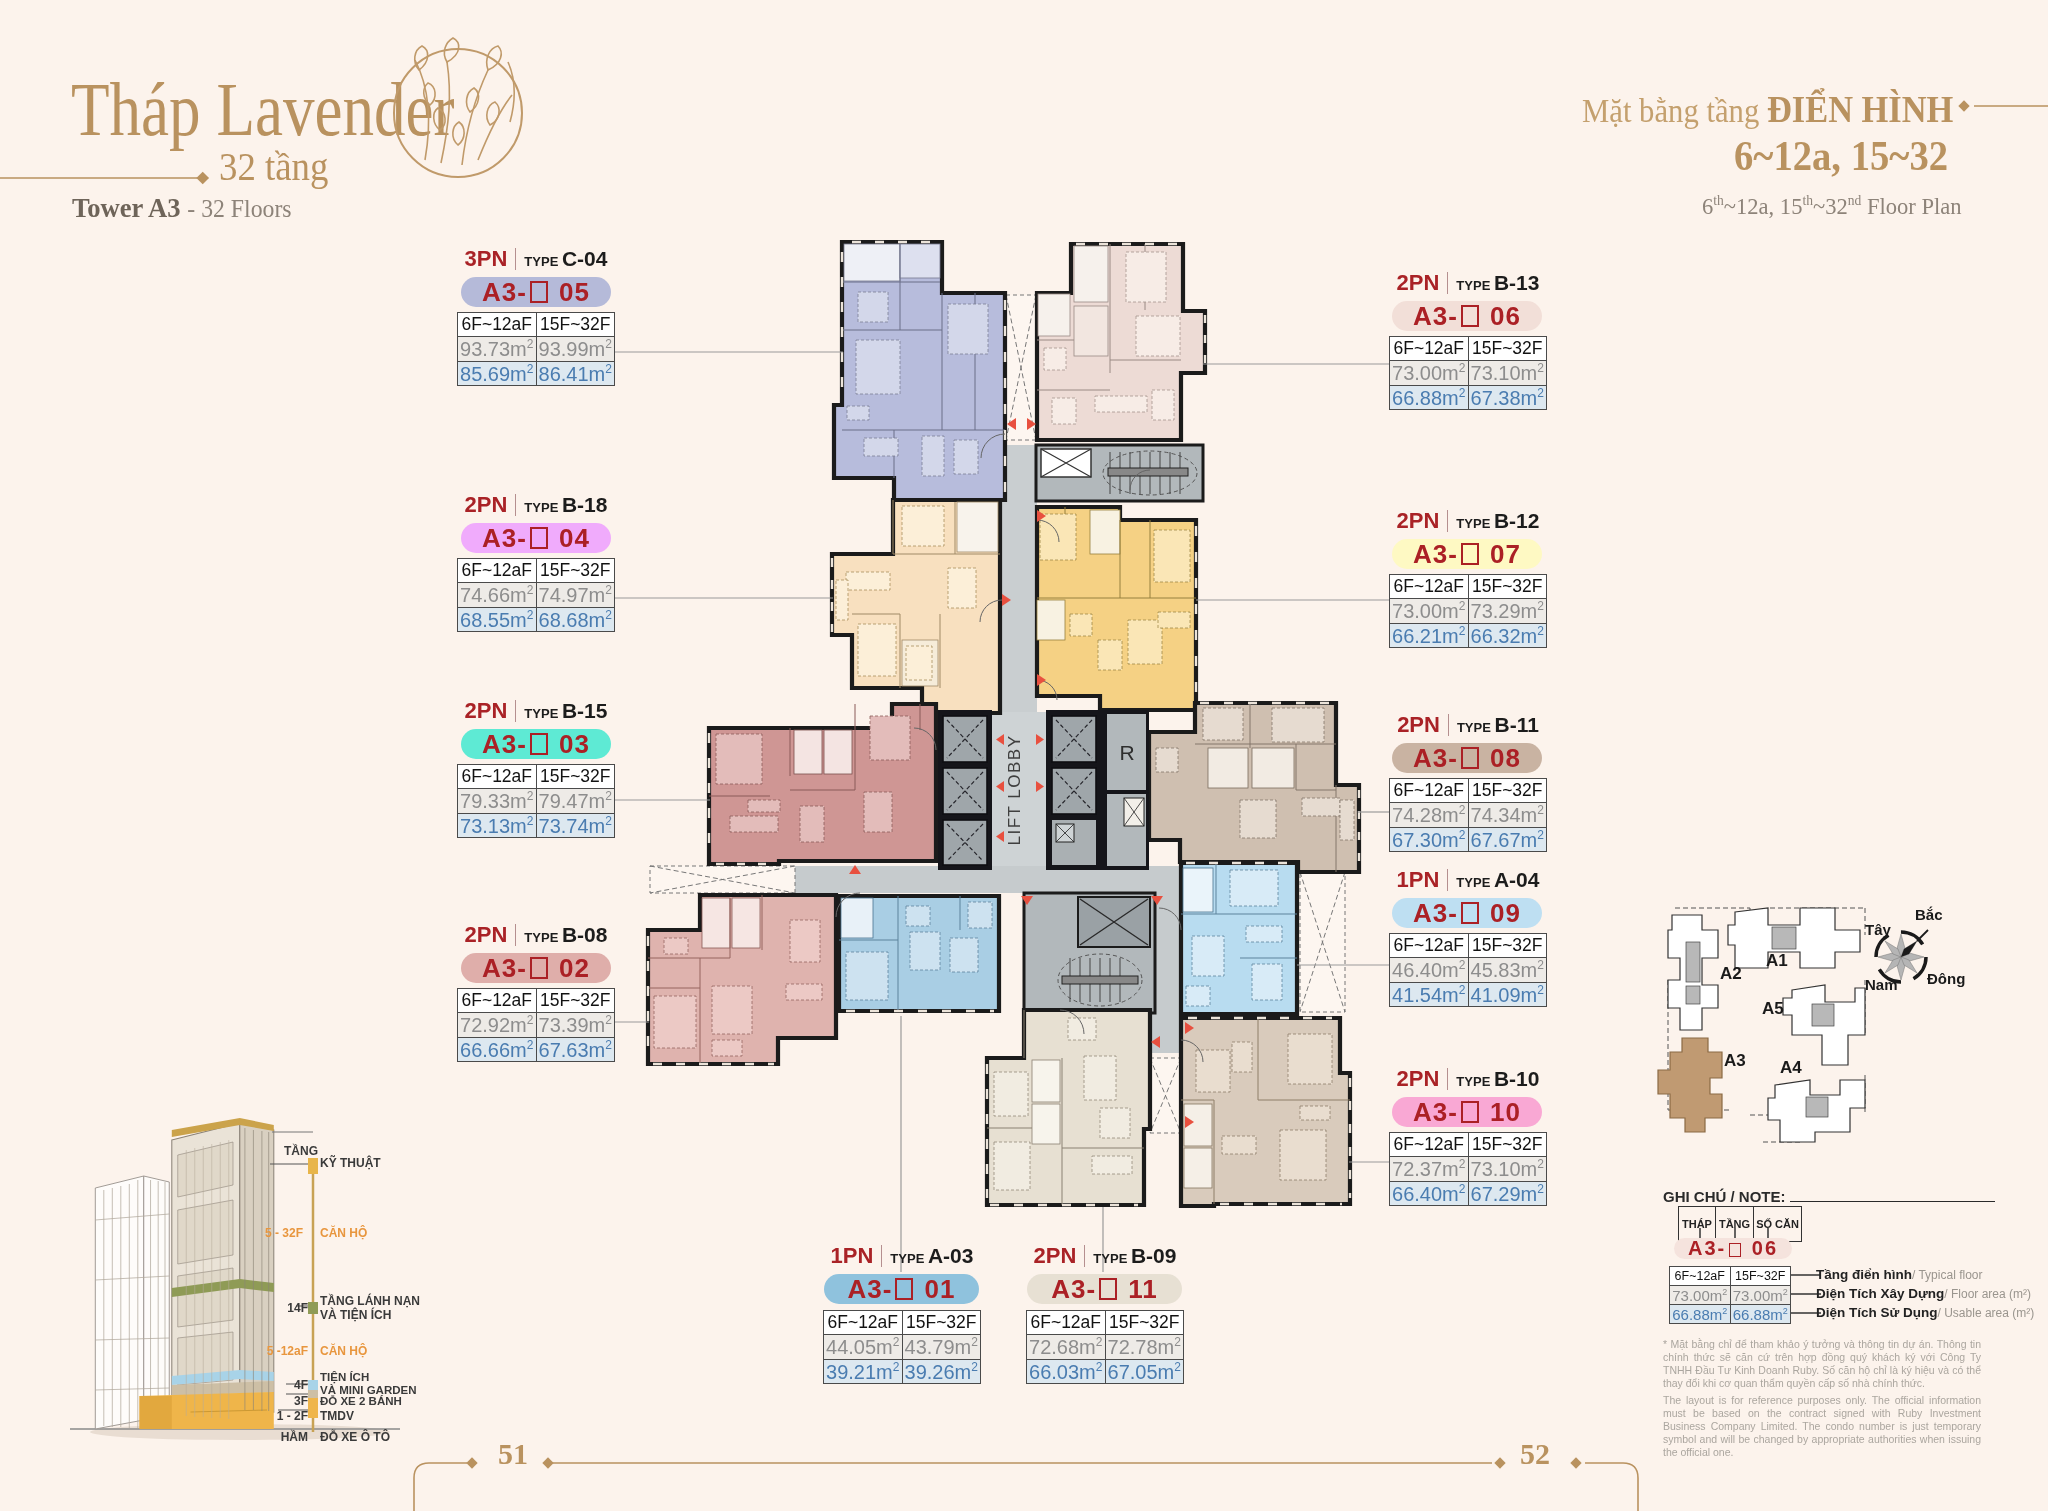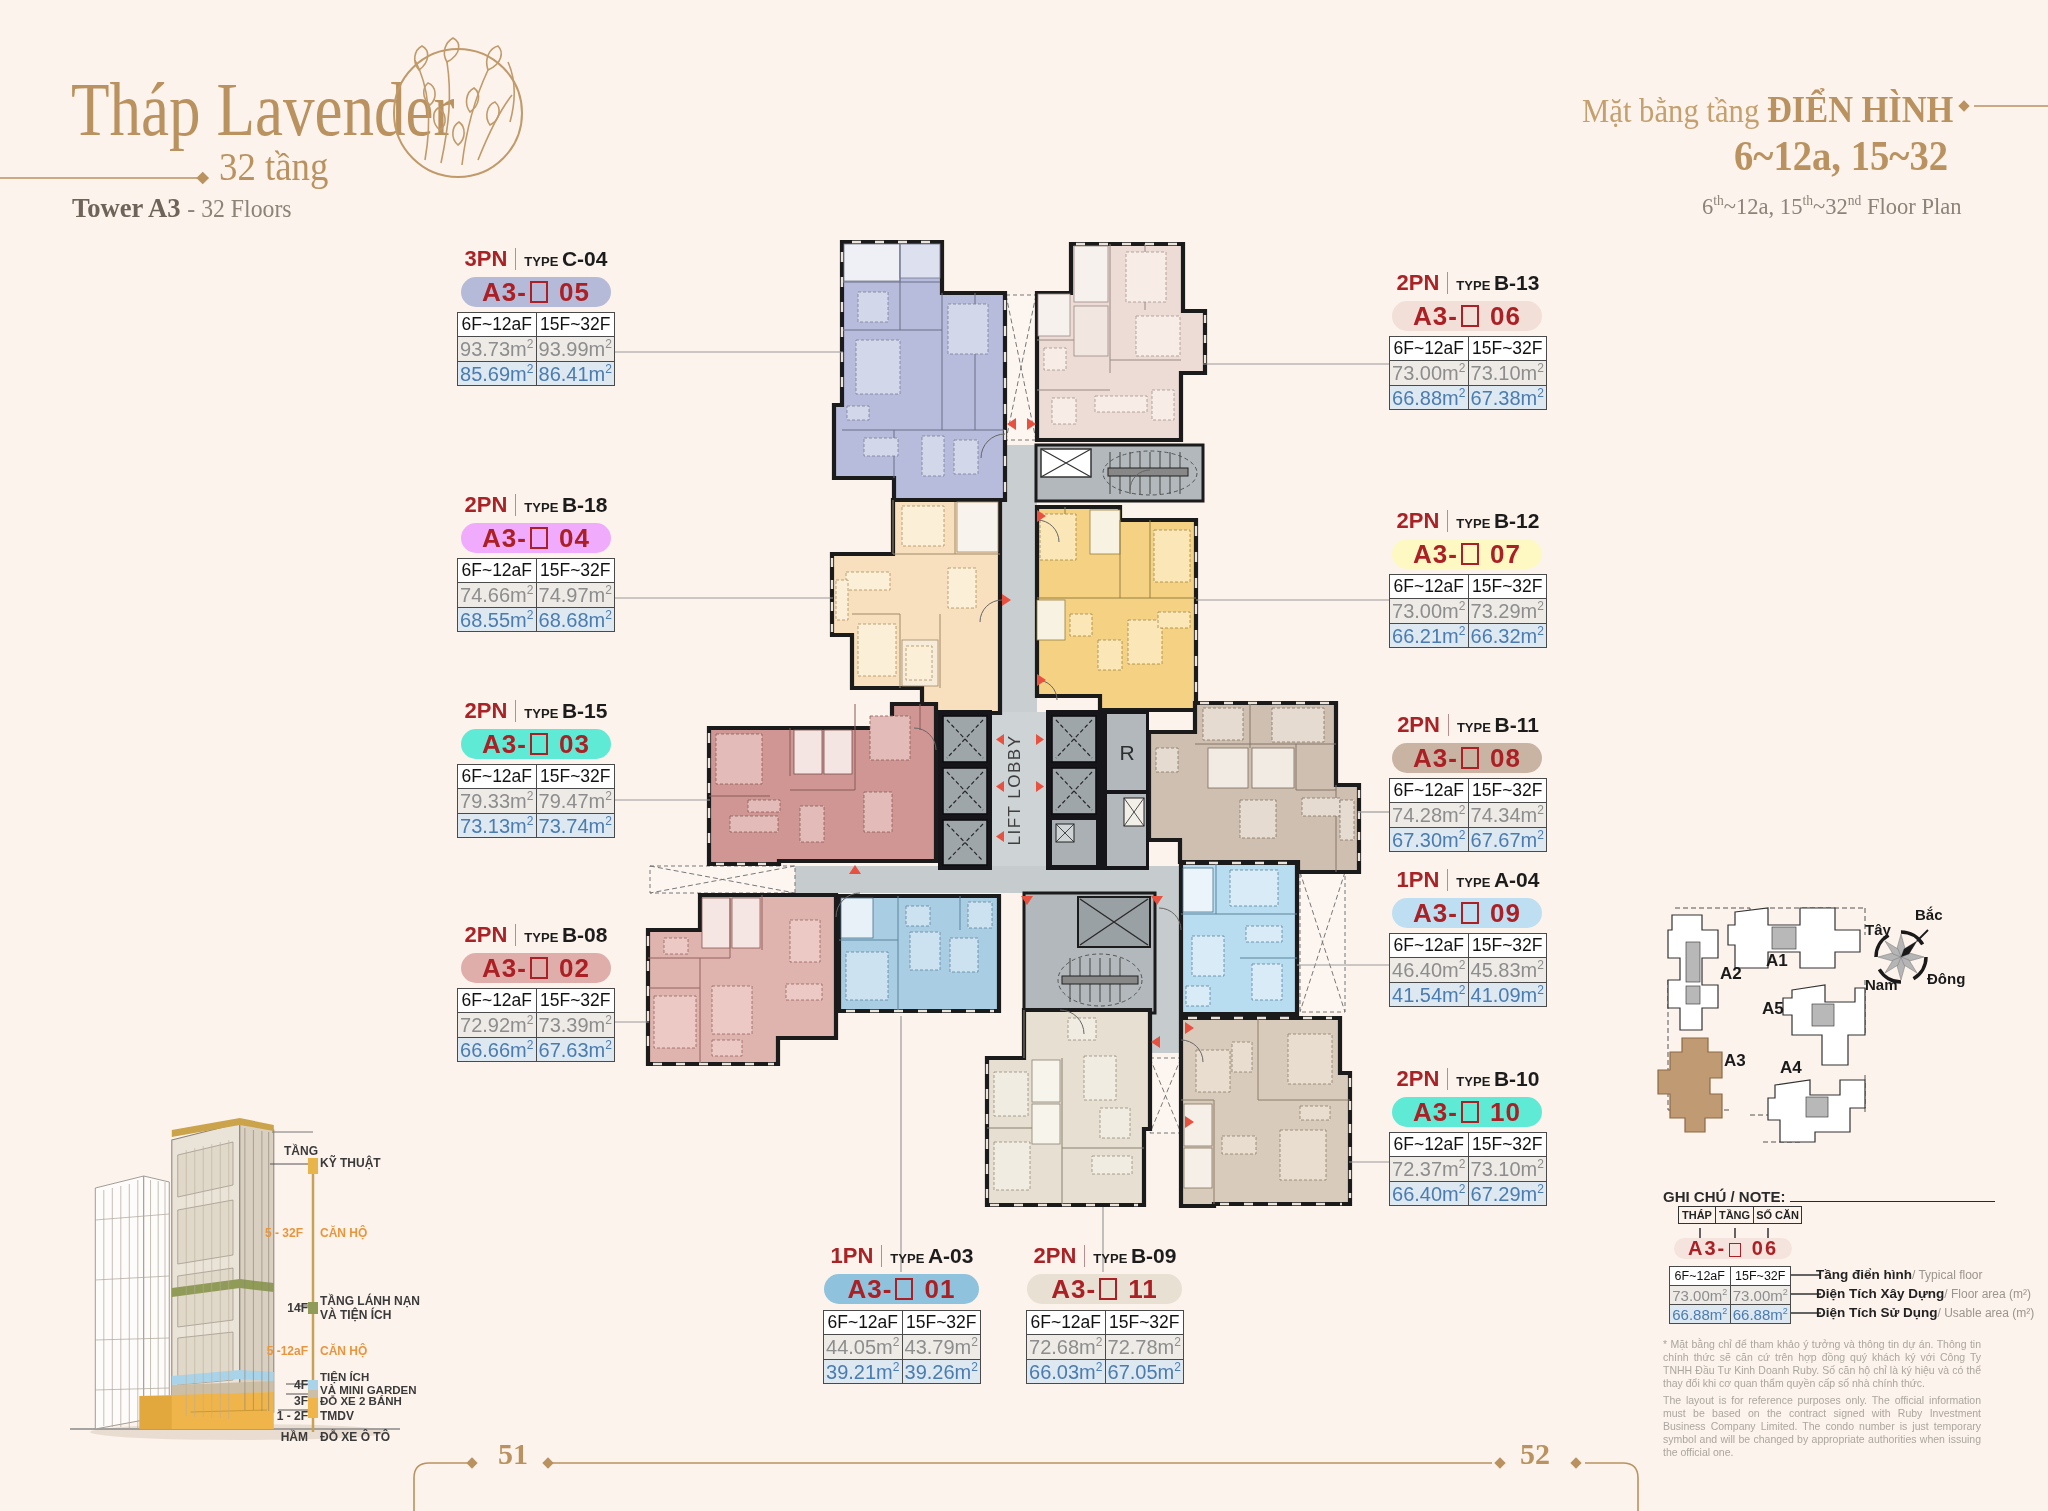--- a/index.html
+++ b/index.html
@@ -555,21 +555,21 @@
         <td>45.83m<sup>2</sup></td>
       </tr>
 <tr class="b">
         <td>41.54m<sup>2</sup></td>
         <td>41.09m<sup>2</sup></td>
       </tr>
 </tbody>
   </table>
 
 <div class="tline" style="left:1388px;top:1066px;width:160px"><span class="pn">2PN</span><span class="sep"></span><span class="ty">TYPE </span><span class="tc">B-10</span></div>
-<div class="pill" style="left:1392px;top:1097px;width:150px;background:#5eead4">A3-<span class="bx"></span> 10</div>
+<div class="pill" style="left:1392px;top:1097px;width:150px;background:#f9a8d4">A3-<span class="bx"></span> 10</div>
 <table class="ut" style="left:1389px;top:1132px;width:158px">
 <tbody>
       <tr class="h">
         <td>6F~12aF</td>
         <td>15F~32F</td>
       </tr>
 <tr class="g">
         <td>72.37m<sup>2</sup></td>
         <td>73.10m<sup>2</sup></td>
       </tr>
@@ -700,21 +700,21 @@
 <text x="277" y="104" font-size="15" font-weight="bold" fill="#1a1a1a" font-family="Liberation Sans">Đông</text>
 <text x="215" y="110" font-size="15" font-weight="bold" fill="#1a1a1a" font-family="Liberation Sans">Nam</text>
 </svg>
 
 <div class="lbl" style="left:1663px;top:1188px;font-size:15px;font-weight:bold;color:#2a2a2a">GHI CHÚ / NOTE: <span style="display:inline-block;width:205px;border-bottom:1.3px solid #2a2a2a;height:12px"></span></div>
 <table class="abs" style="left:1678px;top:1206px;border-collapse:collapse">
 <tbody>
       <tr>
         <td style="border:1.3px solid #333;font-size:11px;font-weight:bold;padding:1px 3px;color:#222">THÁP</td>
         <td style="border:1.3px solid #333;font-size:11px;font-weight:bold;padding:1px 3px;color:#222">TẦNG</td>
-        <td style="border:1.3px solid #333;font-size:11px;font-weight:bold;padding:2px 2px;color:#222">SỐ CĂN</td>
+        <td style="border:1.3px solid #333;font-size:11px;font-weight:bold;padding:11px 2px;color:#222">SỐ CĂN</td>
       </tr>
 </tbody>
   </table>
 <svg class="abs" style="left:1678px;top:1228px" width="120" height="12">
     <g stroke="#333" stroke-width="1.5">
       <line x1="22" y1="0" x2="22" y2="11"></line>
       <line x1="57" y1="0" x2="57" y2="11"></line>
       <line x1="90" y1="0" x2="90" y2="11"></line>
     </g>
   </svg>

